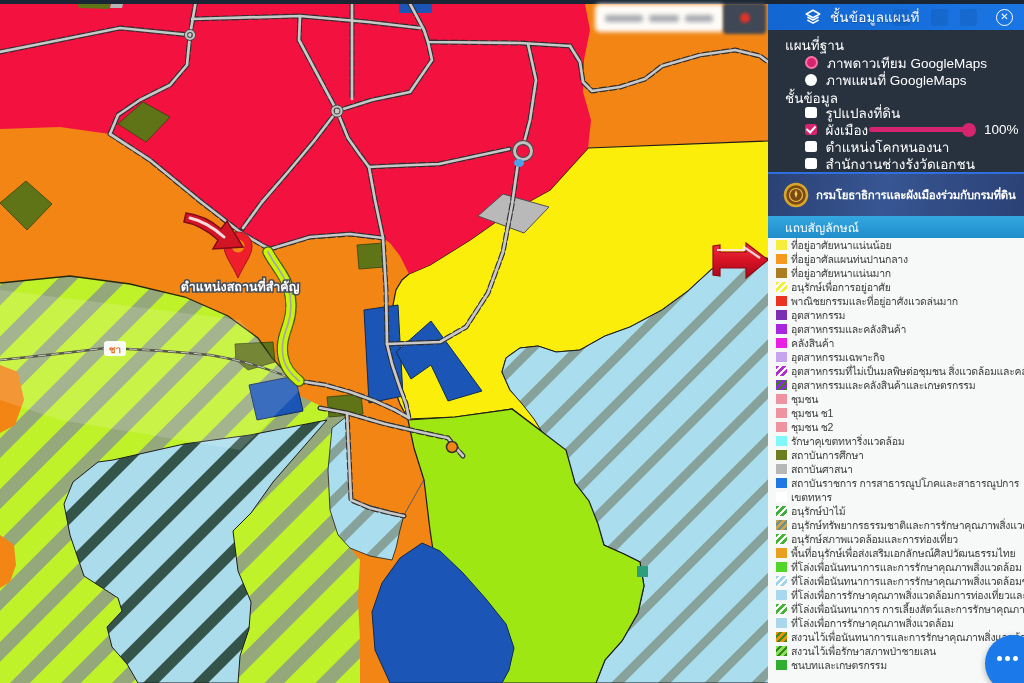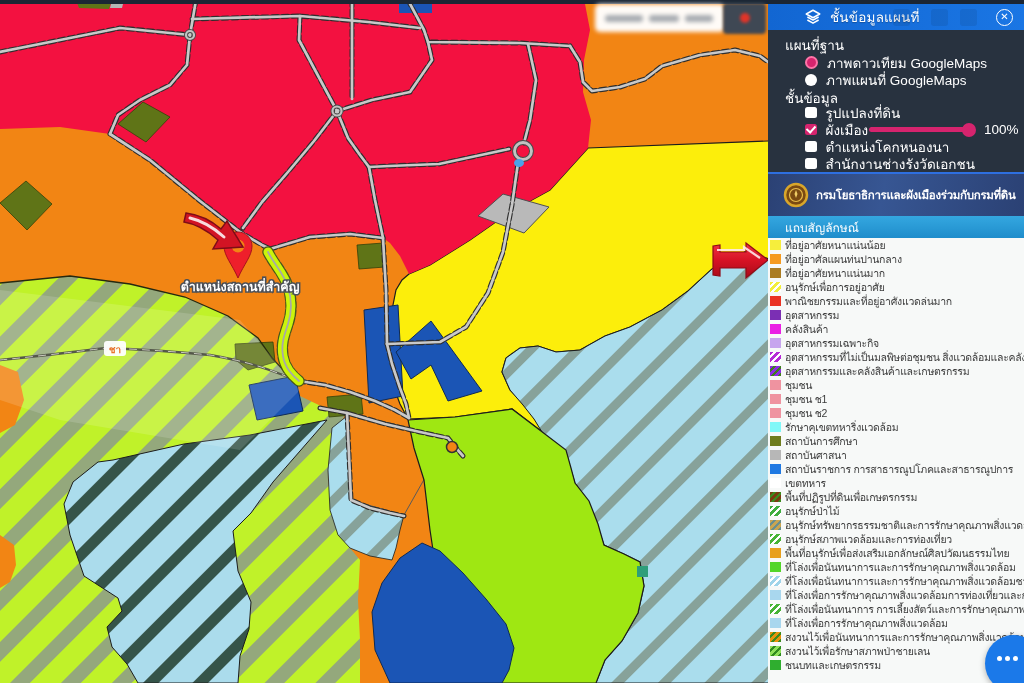--- a/index.html
+++ b/index.html
@@ -45,21 +45,21 @@
   .has-slider .pct{display:inline;}
 
   #banner{position:absolute;left:0;top:172px;width:256px;height:44px;
     background:linear-gradient(100deg,#2b4174 0%,#375693 45%,#2b4174 100%);
     border-top:2px solid #2e6fe0;display:flex;align-items:center;}
   #banner-text{color:#fff;font-size:11.5px;font-weight:bold;margin-left:7px;letter-spacing:-.3px;white-space:nowrap;}
   #legend-header{position:absolute;left:0;top:216px;width:256px;height:22px;
     background:linear-gradient(180deg,#34a7e0,#1f8dcb);display:flex;align-items:center;}
   #legend-title{color:#fff;font-size:12px;margin-left:17px;}
   #legend{position:absolute;left:0;top:238px;width:256px;height:445px;background:#f7f9f8;overflow:hidden;}
-  .leg-row{display:flex;align-items:center;height:14px;padding-left:2px;}
+  .leg-row{display:flex;align-items:center;height:14px;padding-left:8px;}
   .leg-sw{width:10.5px;height:10.5px;flex:0 0 auto;}
   .leg-label{margin-left:4.5px;font-size:10.5px;color:#3c3c3c;white-space:nowrap;letter-spacing:-.3px;}
 
   
   #fab{position:absolute;left:985px;top:635px;width:57px;height:57px;border-radius:50%;
     background:#1b79e9;border:none;z-index:12;cursor:pointer;box-shadow:0 2px 6px rgba(0,0,0,.3);}
   #fab .dots{position:absolute;left:12px;top:21px;display:flex;gap:3px;}
   #fab .dots span{width:5px;height:5px;border-radius:50%;background:#fff;}
 </style>
 </head>
@@ -319,20 +319,24 @@
   <div class="leg-row">
     <span class="leg-sw" style="background: rgb(234, 51, 35);"></span>
     <span class="leg-label">พาณิชยกรรมและที่อยู่อาศังแวดล่นมาก</span>
   </div>
 
   <div class="leg-row">
     <span class="leg-sw" style="background: rgb(123, 47, 180);"></span>
     <span class="leg-label">อุตสาหกรรม</span>
   </div>
 
+  <div class="leg-row">
+    <span class="leg-sw" style="background: rgb(168, 38, 224);"></span>
+    <span class="leg-label">อุตสาหกรรมและคลังสินค้า</span>
+  </div>
 
   <div class="leg-row">
     <span class="leg-sw" style="background: rgb(234, 31, 228);"></span>
     <span class="leg-label">คลังสินค้า</span>
   </div>
 
   <div class="leg-row">
     <span class="leg-sw" style="background: rgb(199, 165, 238);"></span>
     <span class="leg-label">อุตสาหกรรมเฉพาะกิจ</span>
   </div>
@@ -380,24 +384,20 @@
   <div class="leg-row">
     <span class="leg-sw" style="background: rgb(32, 121, 226);"></span>
     <span class="leg-label">สถาบันราชการ การสาธารณูปโภคและสาธารณูปการ</span>
   </div>
 
   <div class="leg-row">
     <span class="leg-sw" style="background: rgb(255, 255, 255);"></span>
     <span class="leg-label">เขตทหาร</span>
   </div>
 
-  <div class="leg-row">
-    <span class="leg-sw" style="background: repeating-linear-gradient(135deg, rgb(122, 60, 16) 0px, rgb(122, 60, 16) 2.6px, rgb(60, 138, 30) 2.6px, rgb(60, 138, 30) 4.9px);"></span>
-    <span class="leg-label">พื้นที่ปฏิรูปที่ดินเพื่อเกษตรกรรม</span>
-  </div>
 
   <div class="leg-row">
     <span class="leg-sw" style="background: repeating-linear-gradient(135deg, rgb(63, 174, 63) 0px, rgb(63, 174, 63) 2.6px, rgb(255, 255, 255) 2.6px, rgb(255, 255, 255) 4.9px);"></span>
     <span class="leg-label">อนุรักษ์ป่าไม้</span>
   </div>
 
   <div class="leg-row">
     <span class="leg-sw" style="background: repeating-linear-gradient(135deg, rgb(201, 165, 81) 0px, rgb(201, 165, 81) 2.6px, rgb(106, 143, 143) 2.6px, rgb(106, 143, 143) 4.9px);"></span>
     <span class="leg-label">อนุรักษ์ทรัพยากรธรรมชาติและการรักษาคุณภาพสิ่งแวดล้อม</span>
   </div>

